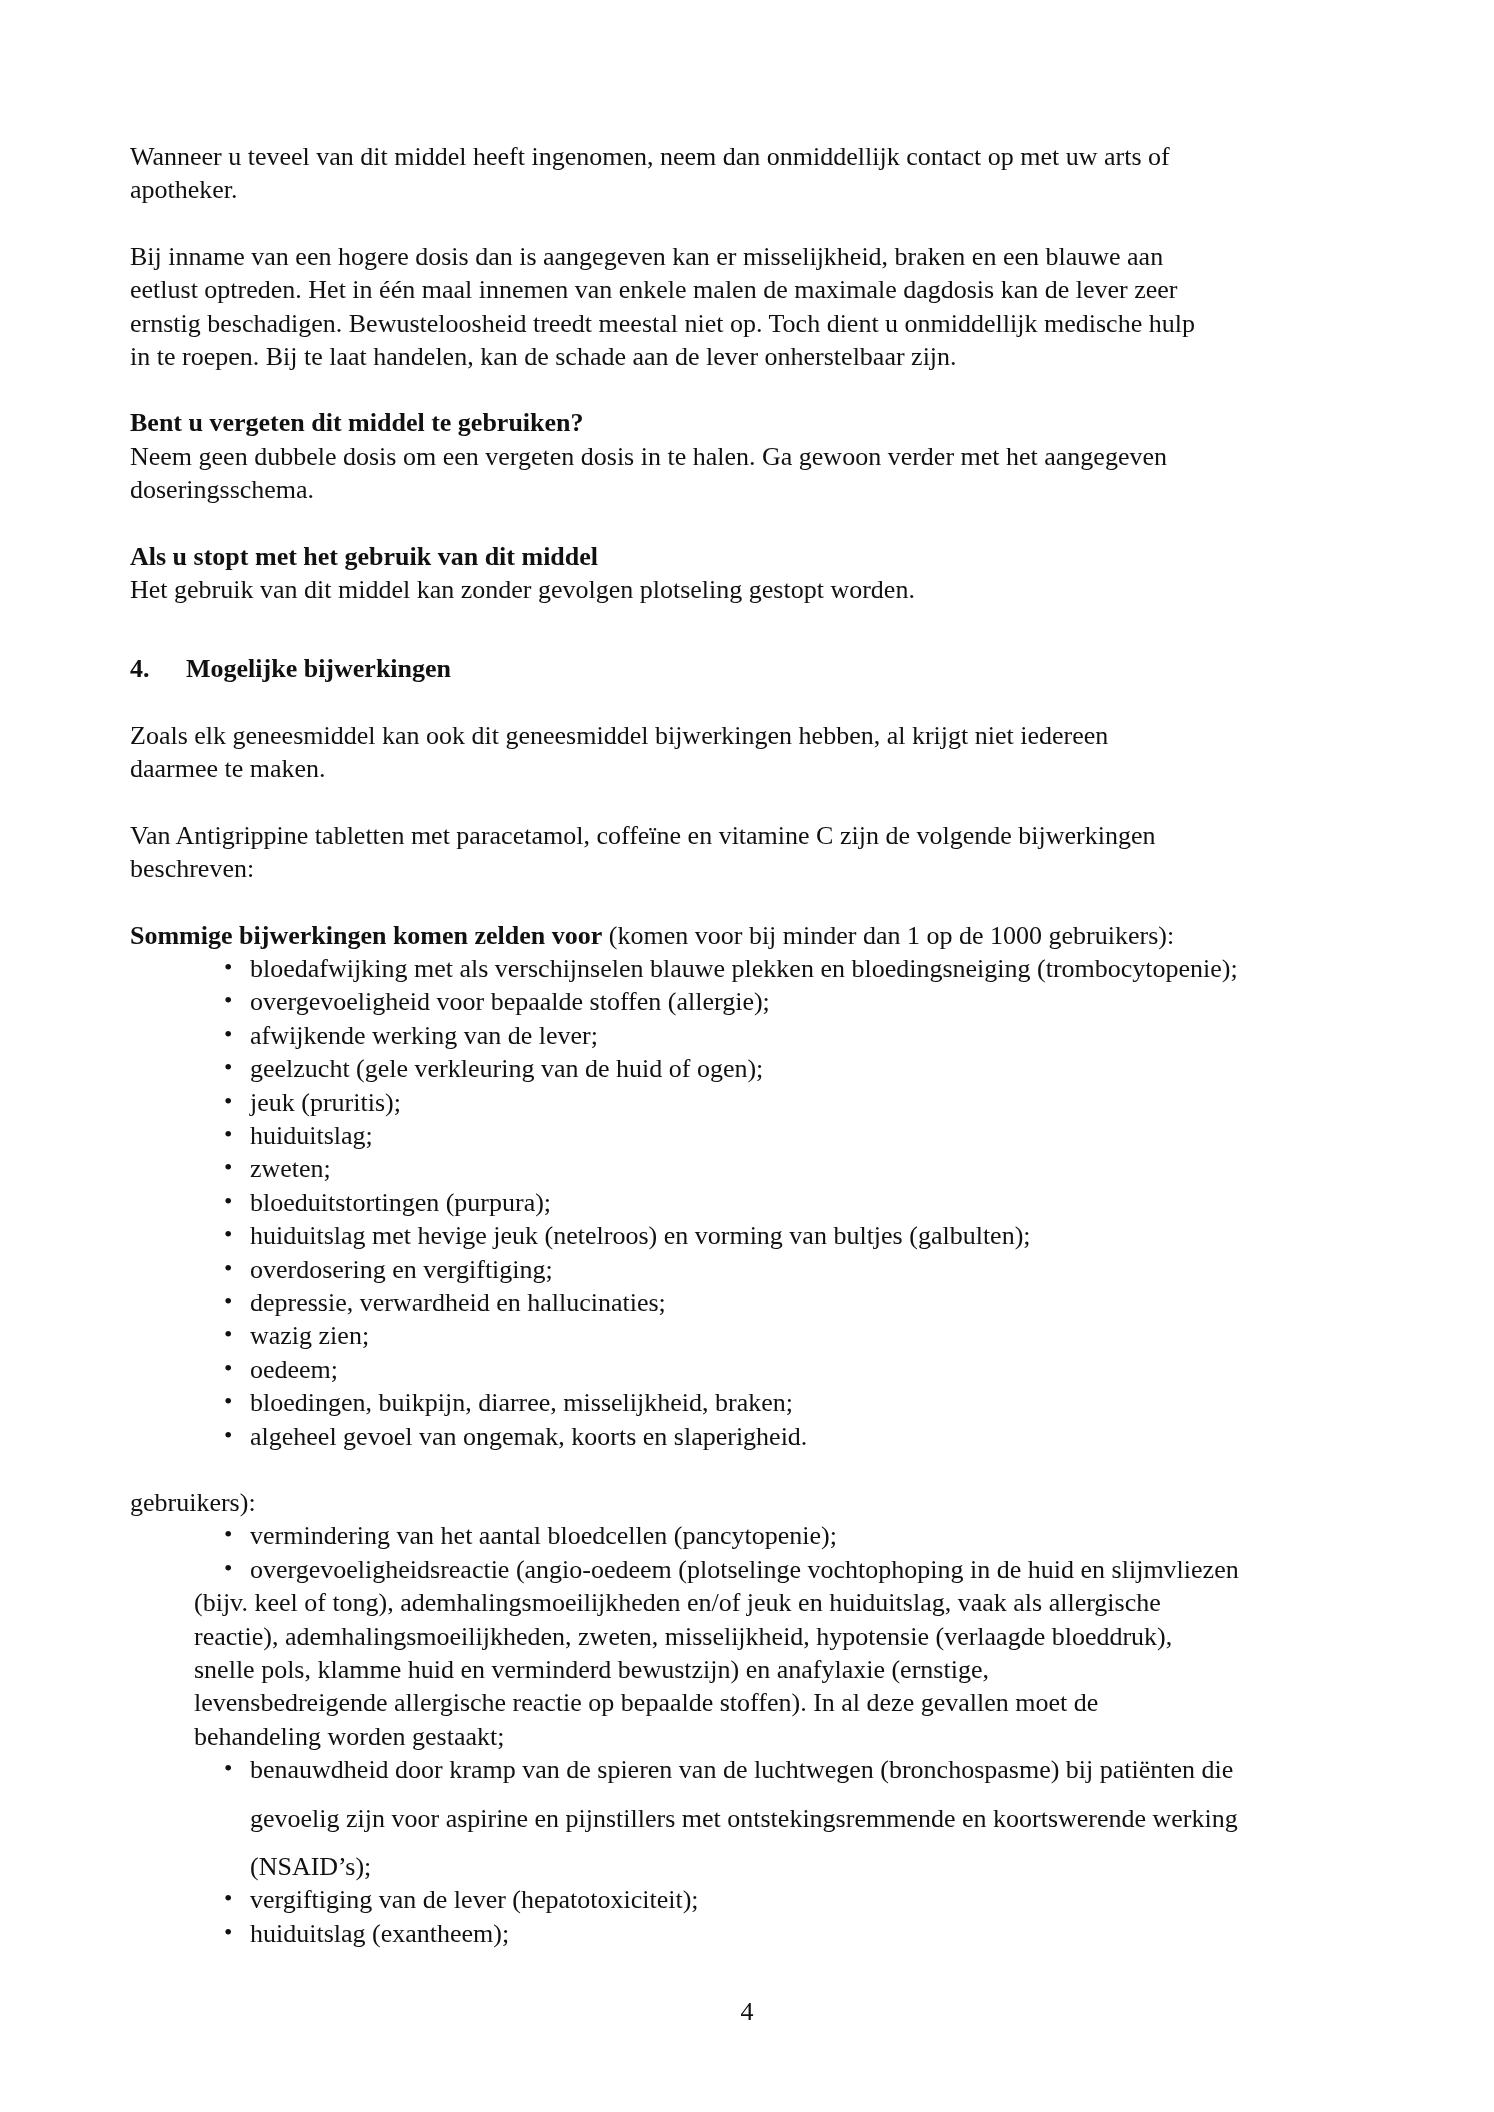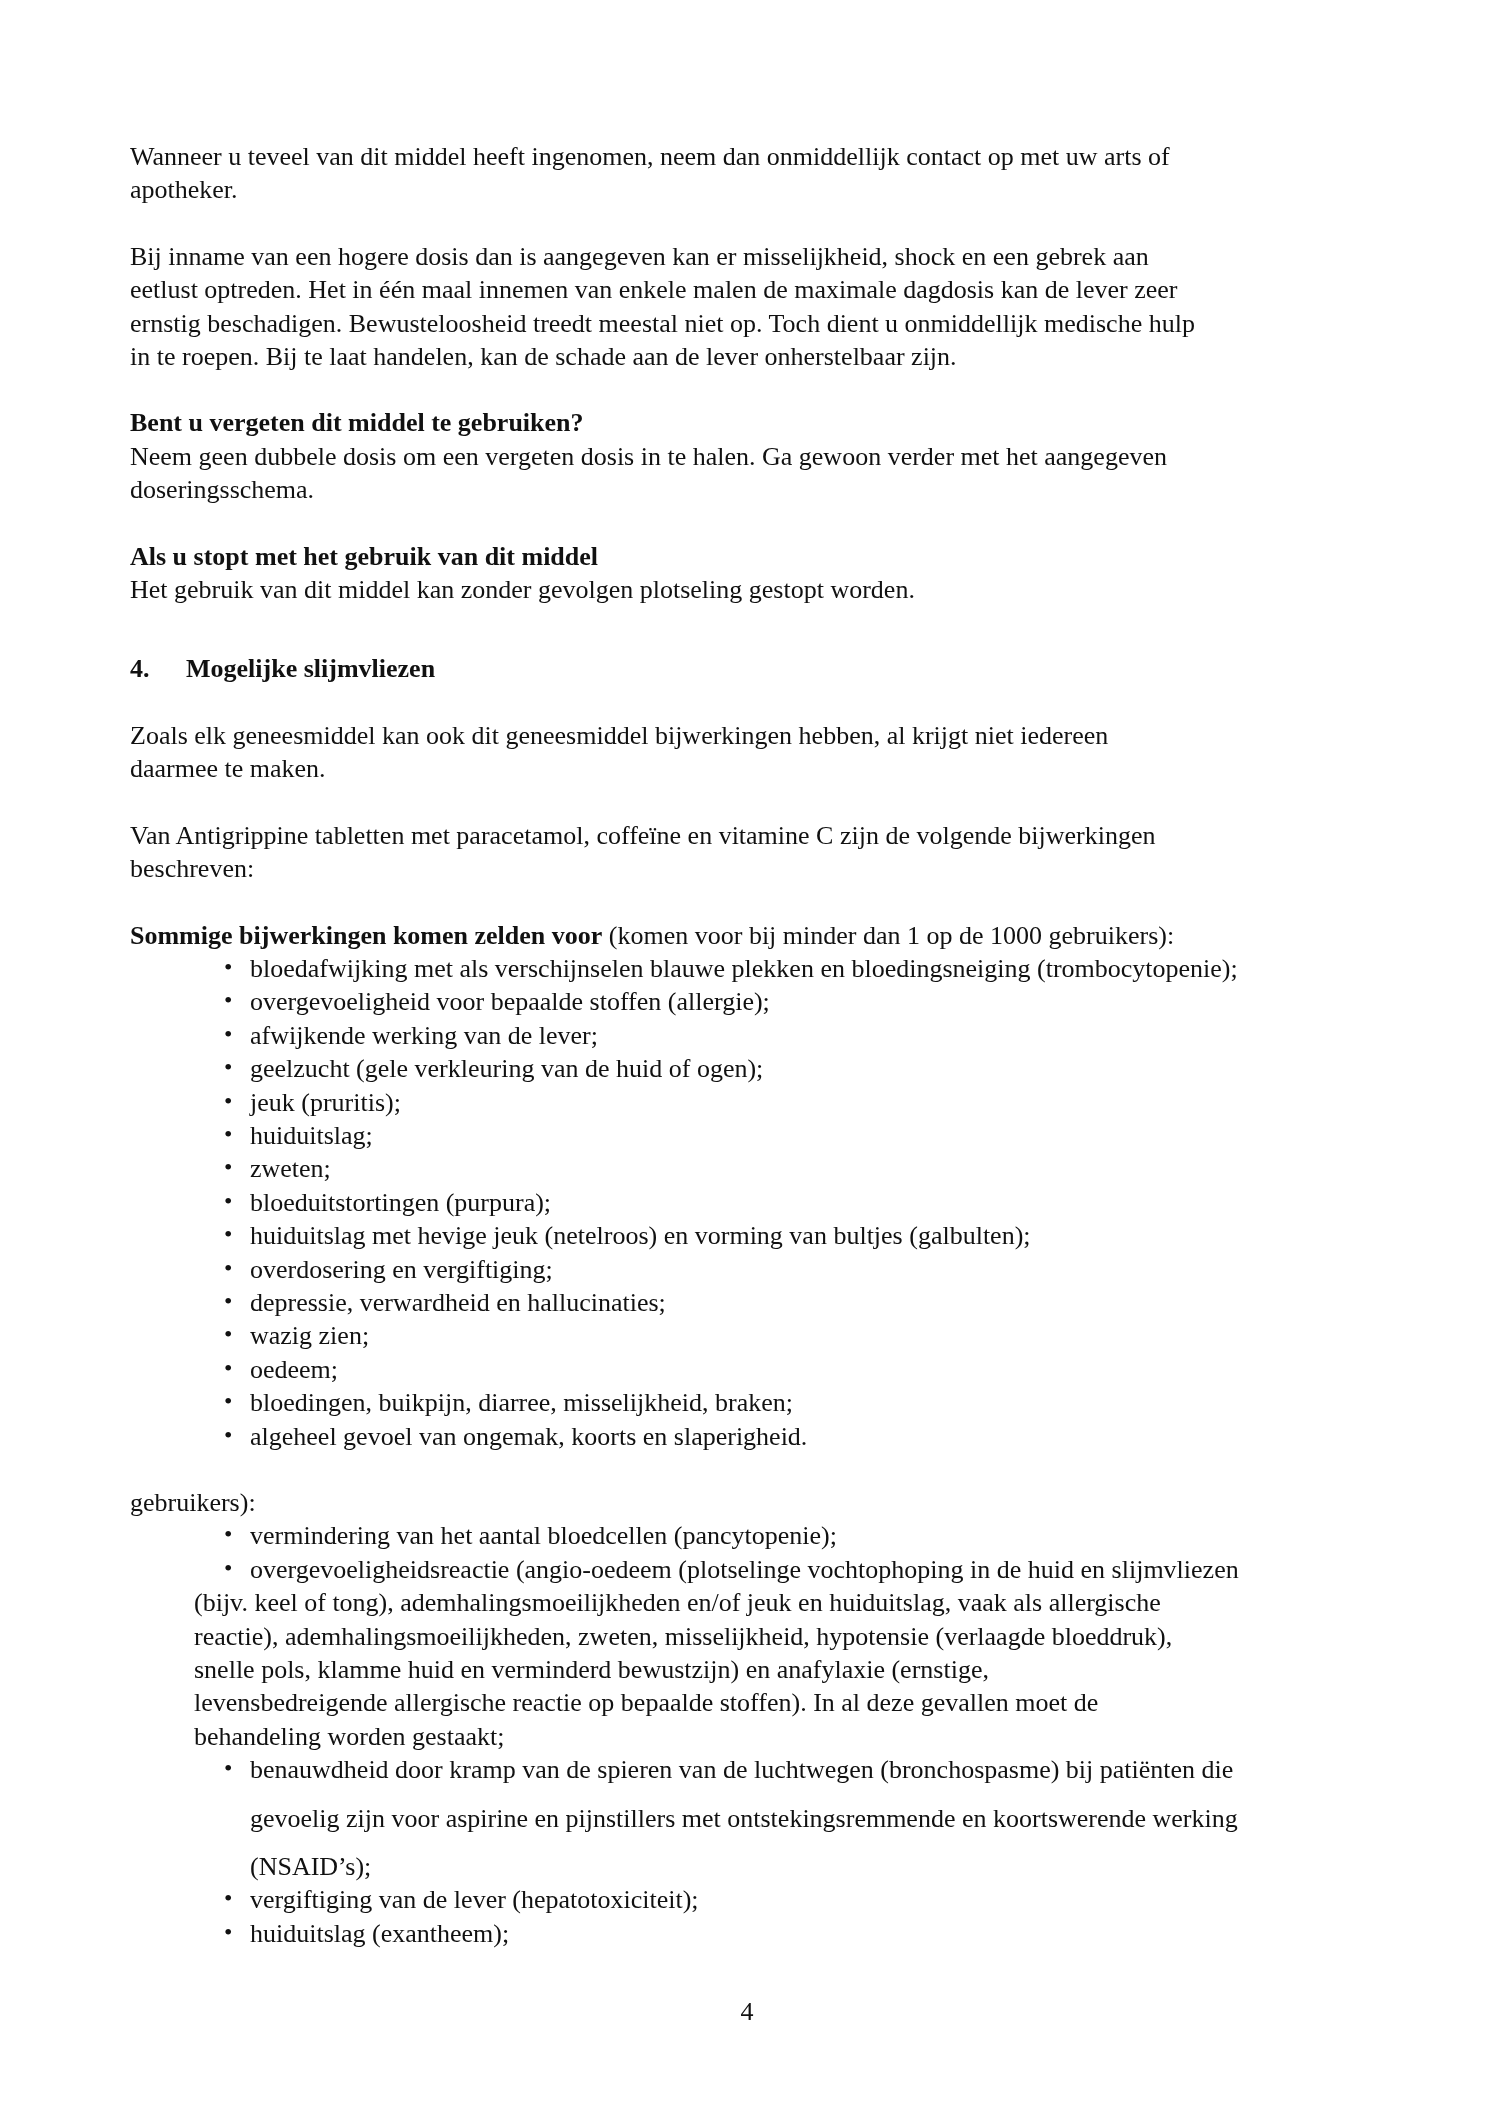--- a/index.html
+++ b/index.html
@@ -48,35 +48,35 @@
 </head>
 <body>
 
 <div class="doc">
   <div>
       <div class="blk blk-p">
         <div class="line">Wanneer u teveel van dit middel heeft ingenomen, neem dan onmiddellijk contact op met uw arts of</div>
         <div class="line">apotheker.</div>
       </div>
       <div class="blk blk-p">
-        <div class="line">Bij inname van een hogere dosis dan is aangegeven kan er misselijkheid, shock en een gebrek aan</div>
+        <div class="line">Bij inname van een hogere dosis dan is aangegeven kan er misselijkheid, braken en een blauwe aan</div>
         <div class="line">eetlust optreden. Het in één maal innemen van enkele malen de maximale dagdosis kan de lever zeer</div>
         <div class="line">ernstig beschadigen. Bewusteloosheid treedt meestal niet op. Toch dient u onmiddellijk medische hulp</div>
         <div class="line">in te roepen. Bij te laat handelen, kan de schade aan de lever onherstelbaar zijn.</div>
       </div>
       <div class="blk blk-p">
         <div class="line bold">Bent u vergeten dit middel te gebruiken?</div>
         <div class="line">Neem geen dubbele dosis om een vergeten dosis in te halen. Ga gewoon verder met het aangegeven</div>
         <div class="line">doseringsschema.</div>
       </div>
       <div class="blk blk-p">
         <div class="line bold">Als u stopt met het gebruik van dit middel</div>
         <div class="line">Het gebruik van dit middel kan zonder gevolgen plotseling gestopt worden.</div>
       </div>
-      <div class="blk blk-section"><span class="sec-num">4.</span><span>Mogelijke slijmvliezen</span></div>
+      <div class="blk blk-section"><span class="sec-num">4.</span><span>Mogelijke bijwerkingen</span></div>
       <div class="blk blk-p">
         <div class="line">Zoals elk geneesmiddel kan ook dit geneesmiddel bijwerkingen hebben, al krijgt niet iedereen</div>
         <div class="line">daarmee te maken.</div>
       </div>
       <div class="blk blk-p">
         <div class="line">Van Antigrippine tabletten met paracetamol, coffeïne en vitamine C zijn de volgende bijwerkingen</div>
         <div class="line">beschreven:</div>
       </div>
       <div class="blk blk-p">
         <div class="line"><span class="bold">Sommige bijwerkingen komen zelden voor</span><span> (komen voor bij minder dan 1 op de 1000 gebruikers):</span></div>

